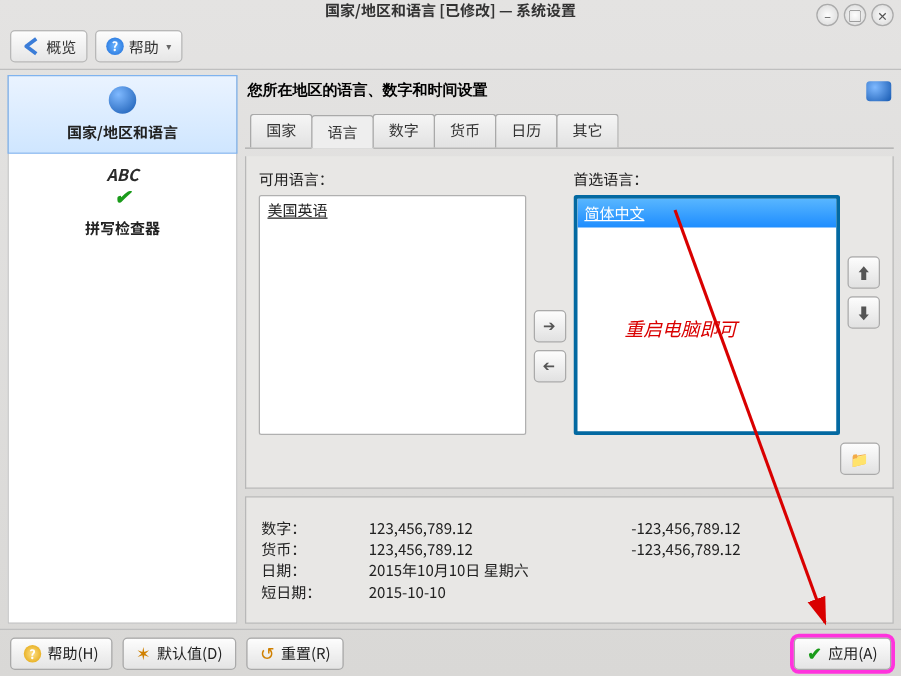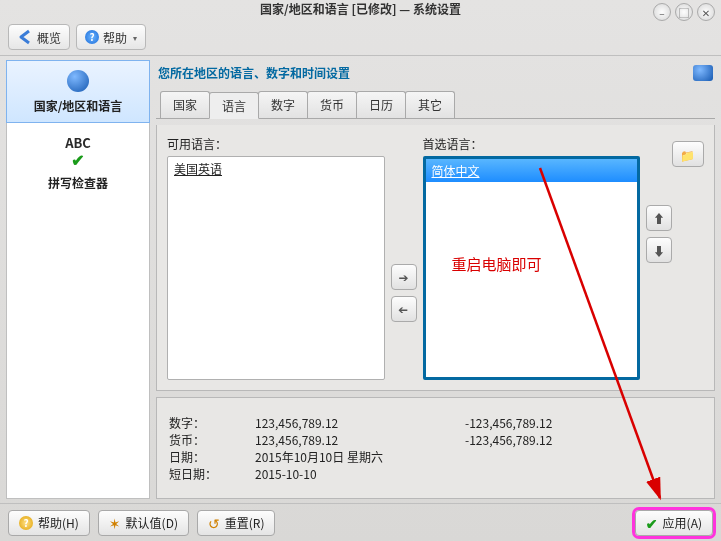--- a/index.html
+++ b/index.html
@@ -11,39 +11,39 @@
   .winbtn { width:18px; height:18px; border-radius:9px; background:radial-gradient(#fdfdfd,#d6d6d6); border:1px solid #aaa; display:flex; align-items:center; justify-content:center; font-size:10px; color:#555;}
 
   .toolbar { height:32px; display:flex; padding:0 8px; gap:6px; border-bottom:1px solid #bfbfbf;}
   .tbtn { height:26px; padding:0 8px; border:1px solid #b8b8b8; border-radius:4px; background:linear-gradient(#fdfdfd,#e6e6e6); display:flex; align-items:center; gap:4px; color:#333;}
   .tbtn .drop { font-size:8px; color:#666; margin-left:2px;}
   .icon-back { width:16px; height:16px; display:inline-block;}
   .icon-help { width:14px;height:14px;border-radius:50%; background:radial-gradient(#6cb5ff,#1a6bd8); color:#fff; font-weight:bold; text-align:center; line-height:14px; font-size:10px;}
 
   .content { position:absolute; top:56px; left:0; right:0; bottom:38px; display:flex; }
 
-  .sidebar { width:144px; background:#fff; border:1px solid #bfbfbf; margin:4px 0 4px 6px; display:flex; flex-direction:column;}
+  .sidebar { width:184px; background:#fff; border:1px solid #bfbfbf; margin:4px 0 4px 6px; display:flex; flex-direction:column;}
   .sideitem { text-align:center; padding:8px 4px; }
   .sideitem.sel { background:linear-gradient(#eaf3ff,#cfe6ff); border:1px solid #7fb3ef; margin:-1px;}
-  .sideitem .icn { width:32px;height:24px; margin:0 auto 4px; display:flex; align-items:center; justify-content:center;}
+  .sideitem .icn { width:32px;height:24px; margin:0 auto 4px; display:flex; align-items:flex-start; justify-content:center;font-style:italic;}
   .globe { width:22px;height:22px;border-radius:50%; background:radial-gradient(circle at 35% 30%, #7fb9ff,#1558b0);}
   .abc { font-weight:bold; color:#2a2a2a; font-size:13px; position:relative;}
   .abccheck { position:absolute; left:50%; transform:translateX(-50%); top:14px; color:#1a9b1a; font-size:16px;}
   .sideitem .lbl { font-weight:bold; color:#222;}
 
   .mainpane { flex:1; margin:4px 6px 4px 6px; position:relative; display:flex; flex-direction:column; gap:6px;}
   .heading-row { display:flex; align-items:center; padding:4px 2px; }
-  .heading-row .h { font-weight:bold; color:#0369a1; flex:1;}
+  .heading-row .h { font-weight:bold; color:#000000; flex:1;font-family:Liberation Mono, monospace;}
   .globeicon-sm { width:20px;height:16px; background:radial-gradient(circle at 35% 30%, #7fb9ff,#1558b0); border-radius:3px;}
 
   .tabs { display:flex; border-bottom:1px solid #a9a9a9; padding-left:4px;}
   .tab { padding:4px 12px; border:1px solid #a9a9a9; border-bottom:none; background:linear-gradient(#f5f5f5,#e2e2e2); margin-right:-1px; border-radius:3px 3px 0 0; color:#333;}
   .tab.active { background:#eee; position:relative; top:1px; border-bottom:1px solid #eee;}
 
-  .langarea { flex:1; border:1px solid #b8b8b8; border-top:none; padding:10px; display:flex; position:relative; background:#e8e7e5;}
+  .langarea { flex:1; border:1px solid #b8b8b8; border-top:none; padding:10px; display:flex; flex-direction:column; position:relative; background:#e8e7e5;}
   .listrow { display:flex; gap:6px; flex:1;}
   .col { flex:1; display:flex; flex-direction:column;}
   .collabel { margin-bottom:4px; color:#222;}
   .listbox { flex:1; background:#fff; border:1px solid #b0b0b0; border-radius:2px; overflow:hidden;}
   .listbox.hl { border:3px solid #0369a1; }
   .listitem { padding:3px 6px; color:#222;text-decoration:underline;}
   .listitem.sel { background:linear-gradient(#58b6ff,#1e8dff); color:#fff;}
   .midbtns { display:flex; flex-direction:column; justify-content:center; gap:6px; padding-top:70px;}
   .sqbtn { width:26px;height:26px; border:1px solid #aaa; border-radius:4px; background:linear-gradient(#fdfdfd,#e1e1e1); display:flex; align-items:center; justify-content:center; color:#555;}
   .rightbtns { display:flex; flex-direction:column; gap:6px; padding-top:70px;}
@@ -140,21 +140,21 @@
               <span>➔</span>
             </div>
           <div class="sqbtn">
               <span style="transform:scaleX(-1);display:inline-block;">➔</span>
             </div>
         </div>
         <div class="col">
           <div class="collabel">首选语言：</div>
           <div class="listbox hl" style="position:relative;">
             <div class="listitem sel">简体中文</div>
-            <div class="annot" style="top:94px; left:26px;">重启电脑即可</div>
+            <div class="annot" style="top:94px; left:38px;font-style:italic;">重启电脑即可</div>
           </div>
         </div>
         <div class="rightbtns">
           <div class="sqbtn">
               <span>⬆</span>
             </div>
           <div class="sqbtn">
               <span>⬇</span>
             </div>
         </div>

